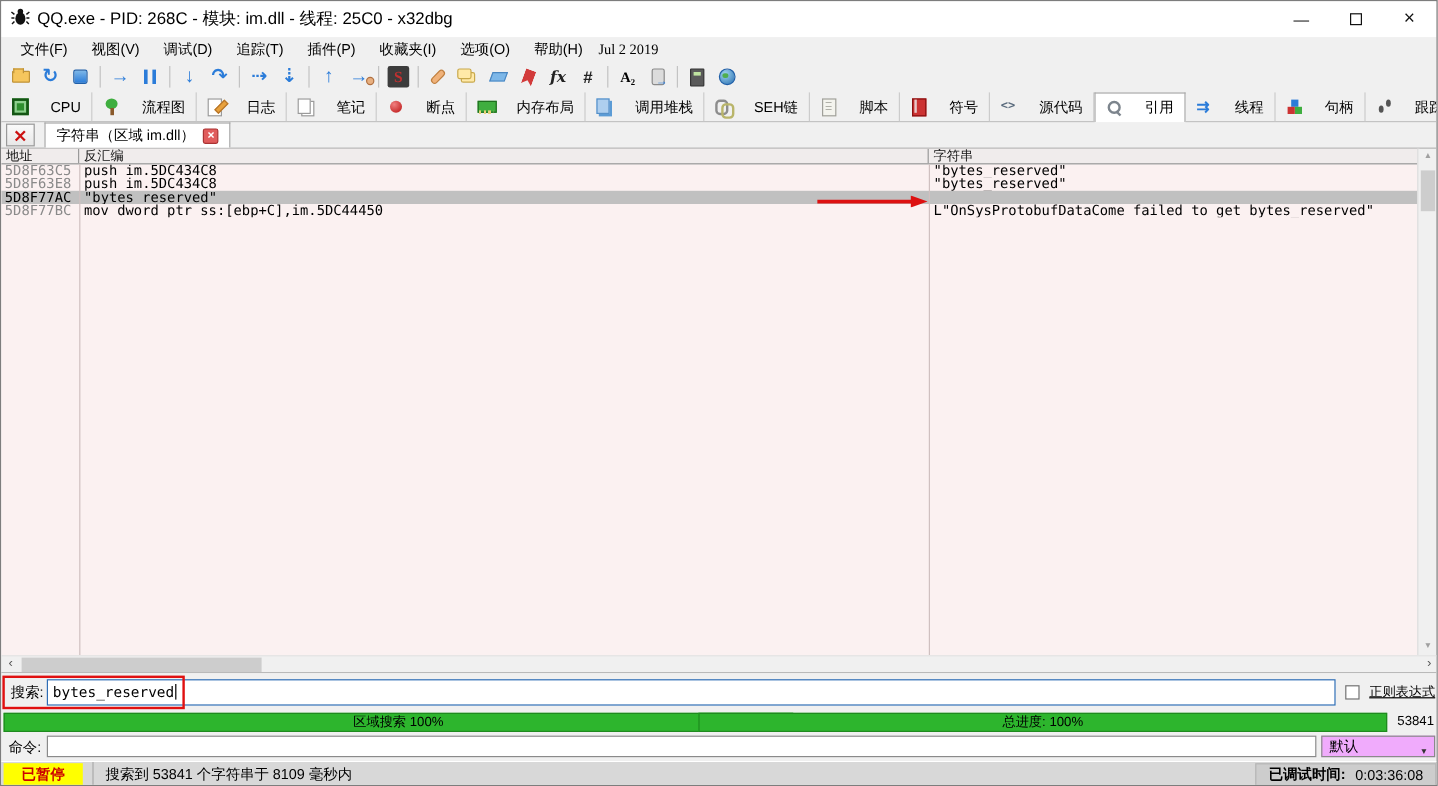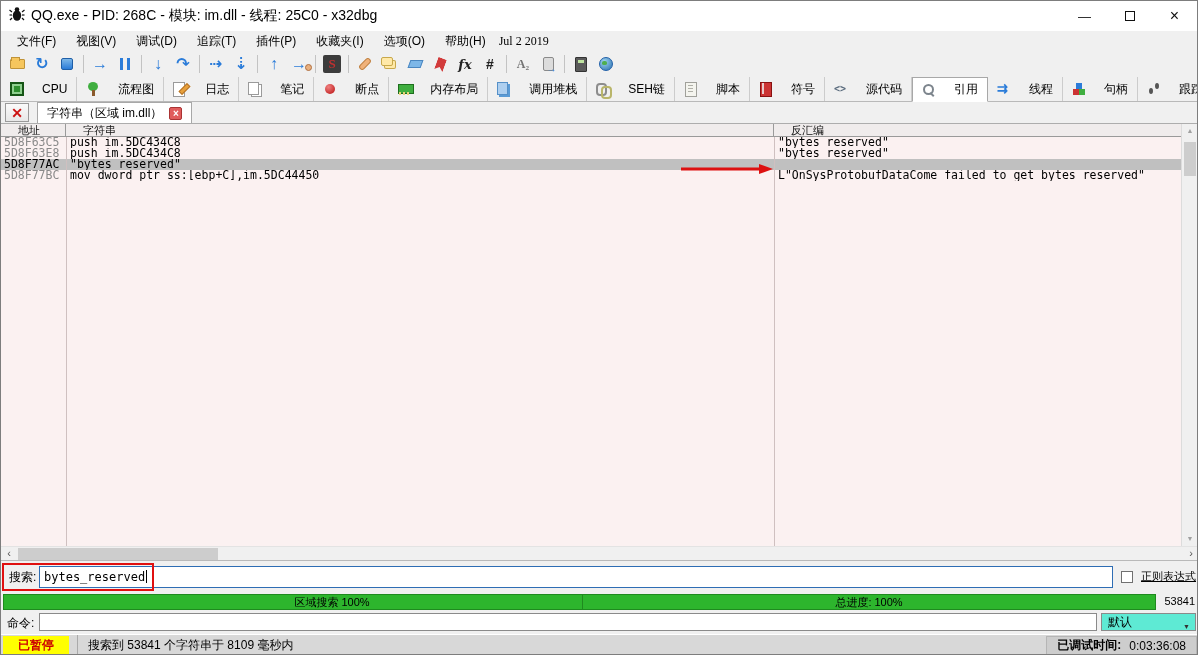--- a/index.html
+++ b/index.html
@@ -27,21 +27,21 @@
   .ic-open::before{content:"";position:absolute;left:0;top:-3px;width:7px;height:3px;background:#f6c65d;border:1px solid #c09338;border-bottom:none;}
   .ic-stop{width:12px;height:12px;background:linear-gradient(#7db7e8,#2b7cd9);border:1px solid #1f5fa8;border-radius:2px;}
   .ic-pause{width:10px;height:12px;border-left:3px solid #2b7cd9;border-right:3px solid #2b7cd9;}
   .ic-scylla{width:18px;height:18px;background:#3c3c3c;border-radius:2px;color:#c03030;font:bold 13px/18px "Liberation Serif",serif;text-align:center;}
   .ic-patch{width:14px;height:6px;background:#f0b27a;border:1px solid #c08040;border-radius:3px;transform:rotate(-45deg);}
   .ic-comment{width:12px;height:9px;background:#ffe9a8;border:1px solid #c8a84b;border-radius:2px;box-shadow:3px 3px 0 -1px #ffe9a8,3px 3px 0 0 #c8a84b;margin:-3px 3px 3px -3px;}
   .ic-labels{width:13px;height:8px;background:#7db7e8;border:1px solid #4a86c0;transform:skewX(-20deg);}
   .ic-bookmark{width:9px;height:13px;background:#d23b3b;clip-path:polygon(0 0,100% 0,100% 100%,50% 70%,0 100%);transform:rotate(20deg);}
   .ic-fx{font:italic bold 13px "DejaVu Serif",serif;color:#222;}
   .ic-hash{font:bold 14px "Liberation Sans",sans-serif;color:#222;}
-  .ic-a2{font:bold 12px "Liberation Serif",serif;color:#737373;}
+  .ic-a2{font:bold 12px "Liberation Serif",serif;color:#000000;}
   .ic-attach{width:11px;height:14px;background:#dcdcdc;border:1px solid #8a8a8a;border-radius:2px;}
   .ic-attach::after{content:"\2192";position:absolute;right:-4px;bottom:-4px;color:#2b7cd9;font:bold 10px sans-serif;}
   .ic-calc{width:12px;height:15px;background:#5a5a5a;border:1px solid #333;border-radius:1px;}
   .ic-calc::before{content:"";position:absolute;left:2px;top:2px;width:6px;height:3px;background:#bfe3a0;}
   .ic-globe{width:14px;height:14px;border-radius:50%;background:radial-gradient(circle at 35% 30%,#9fd4f0,#2a6fb0);border:1px solid #1f5fa8;}
   .ic-globe::before{content:"";position:absolute;left:2px;top:3px;width:5px;height:4px;background:#4fae4f;border-radius:40%;}
   .dotp{position:relative;}
   .dotp::after{content:"";position:absolute;right:-5px;bottom:1px;width:5px;height:5px;border-radius:50%;background:#e8b080;border:1px solid #b07040;}
   
   .tabbar{position:absolute;left:0;top:76px;width:100%;height:25px;background:#f0f0f0;display:flex;align-items:stretch;border-bottom:1px solid #b9b9b9;}
@@ -71,21 +71,21 @@
   .ti-handles::before{content:"";position:absolute;left:1px;top:7px;width:6px;height:6px;background:#cc3333;box-shadow:6px 0 0 #3fae3f,3px -6px 0 #2b7cd9;}
   .ti-trace::before{content:"";position:absolute;left:2px;top:6px;width:4px;height:6px;border-radius:50%;background:#555;box-shadow:6px -5px 0 #555;}
   
   .subtabbar{position:absolute;left:0;top:101px;width:100%;height:22px;background:#f0f0f0;border-bottom:1px solid #adadad;display:flex;align-items:flex-end;}
   .closeall{width:24px;height:19px;margin:0 4px 1px 4px;border:1px solid #9a9a9a;background:linear-gradient(#fafafa,#e8e8e8);display:flex;align-items:center;justify-content:center;color:#cc1111;font:bold 14px/14px sans-serif;}
   .subtab{height:21px;margin-left:4px;background:#fff;border:1px solid #a8a8a8;border-bottom:none;display:flex;align-items:center;gap:7px;padding:0 9px;font-size:12px;}
   .subtab .closeico{width:13px;height:13px;background:#e05c5c;border:1px solid #a33;border-radius:2px;color:#fff;font:bold 10px/11px sans-serif;text-align:center;}
   
   .tablewrap{position:absolute;left:0;top:123px;width:1182px;height:422px;background:#fbf1f1;overflow:hidden;}
   .thead{display:grid;grid-template-columns:65px 708px 1fr;height:13px;background:#f0ecec;border-bottom:1px solid #9a9a9a;font-size:11px;line-height:12px;color:#111;}
-  .thead span{padding-left:17px;border-right:1px solid #9a9a9a;overflow:hidden;white-space:nowrap;font-family:Liberation Serif, serif;}
+  .thead span{padding-left:4px;border-right:1px solid #9a9a9a;overflow:hidden;white-space:nowrap;font-family:Liberation Serif, serif;}
   .thead span:last-child{border-right:none;}
   .trow{display:grid;grid-template-columns:65px 708px 1fr;height:11px;font-family:"DejaVu Sans Mono","Liberation Mono",monospace;font-size:11.5px;line-height:11px;white-space:nowrap;}
   .trow.selected{background:#c0c0c0;}
   .c-addr{color:#8a8a8a;padding-left:3px;overflow:hidden;}
   .trow.selected .c-addr{color:#000;}
   .c-dis{padding-left:4px;overflow:hidden;}
   .c-str{padding-left:4px;overflow:hidden;}
   .mtc{border-bottom:2px solid #dd0c0c;}
   .colsep{position:absolute;top:13px;bottom:0;width:1px;background:#cfc0c0;}
   
@@ -108,21 +108,21 @@
   
   .progrow{position:absolute;left:0;top:592px;width:1198px;height:18px;background:#f0f0f0;}
   .pbar{position:absolute;top:1px;height:16px;background:#2db52d;border:1px solid #1f8a1f;color:#000;font-size:11px;line-height:14px;text-align:center;}
   .pbar.region{left:2px;width:658px;}
   .pbar.total{left:581px;width:574px;}
   .pcount{position:absolute;right:4px;top:2px;font-size:11px;}
   
   .cmdrow{position:absolute;left:0;top:610px;width:1198px;height:23px;background:#f0f0f0;}
   .cmdrow .lbl{position:absolute;left:6px;top:4px;font-size:12px;}
   .cmdinput{position:absolute;left:38px;top:2px;width:1058px;height:18px;border:1px solid #8a8a8a;background:#fff;font:12px "DejaVu Sans Mono",monospace;padding:0 4px;}
-  .profile{position:absolute;left:1100px;top:2px;width:95px;height:18px;border:1px solid #8a8a8a;background:#5eead4;font-size:12px;line-height:16px;padding:0 6px;}
+  .profile{position:absolute;left:1100px;top:2px;width:95px;height:18px;border:1px solid #8a8a8a;background:#f0abfc;font-size:12px;line-height:16px;padding:0 6px;}
   .profile .dd{position:absolute;right:5px;top:5px;font-size:7px;color:#333;}
   
   .statusbar{position:absolute;left:0;top:633px;width:1198px;height:22px;background:#d8d8d8;border-top:1px solid #fff;display:flex;align-items:stretch;font-size:12px;}
   .st-state{width:66px;margin:1px 0 1px 2px;background:#ffff00;color:#cc0000;font-weight:bold;display:flex;align-items:center;justify-content:center;}
   .st-msg{margin-left:8px;border-left:1px solid #aaa;padding:0 10px;display:flex;align-items:center;flex:1;}
   .st-time{margin:1px 2px;background:#cdcdcd;border:1px solid #b5b5b5;padding:0 10px;display:flex;align-items:center;gap:8px;}
   .st-time .tl{font-weight:bold;}
   
   .annarrow{position:absolute;left:680px;top:159px;z-index:20;pointer-events:none;}
 </style>
@@ -317,22 +317,22 @@
       </span>
     <div class="subtab">
       <span>字符串（区域 im.dll）</span>
       <span class="closeico">×</span>
     </div>
   </div>
 
   <div class="tablewrap">
     <div class="thead">
       <span>地址</span>
+      <span>反汇编</span>
       <span>字符串</span>
-      <span>反汇编</span>
     </div>
     <div class="trow">
       <span class="c-addr">5D8F63C5</span>
       <span class="c-dis">push im.5DC434C8</span>
       <span class="c-str"><span>"</span><span class="mtc">bytes_reserved</span><span>"</span></span>
     </div>
     <div class="trow">
       <span class="c-addr">5D8F63E8</span>
       <span class="c-dis">push im.5DC434C8</span>
       <span class="c-str"><span>"</span><span class="mtc">bytes_reserved</span><span>"</span></span>

